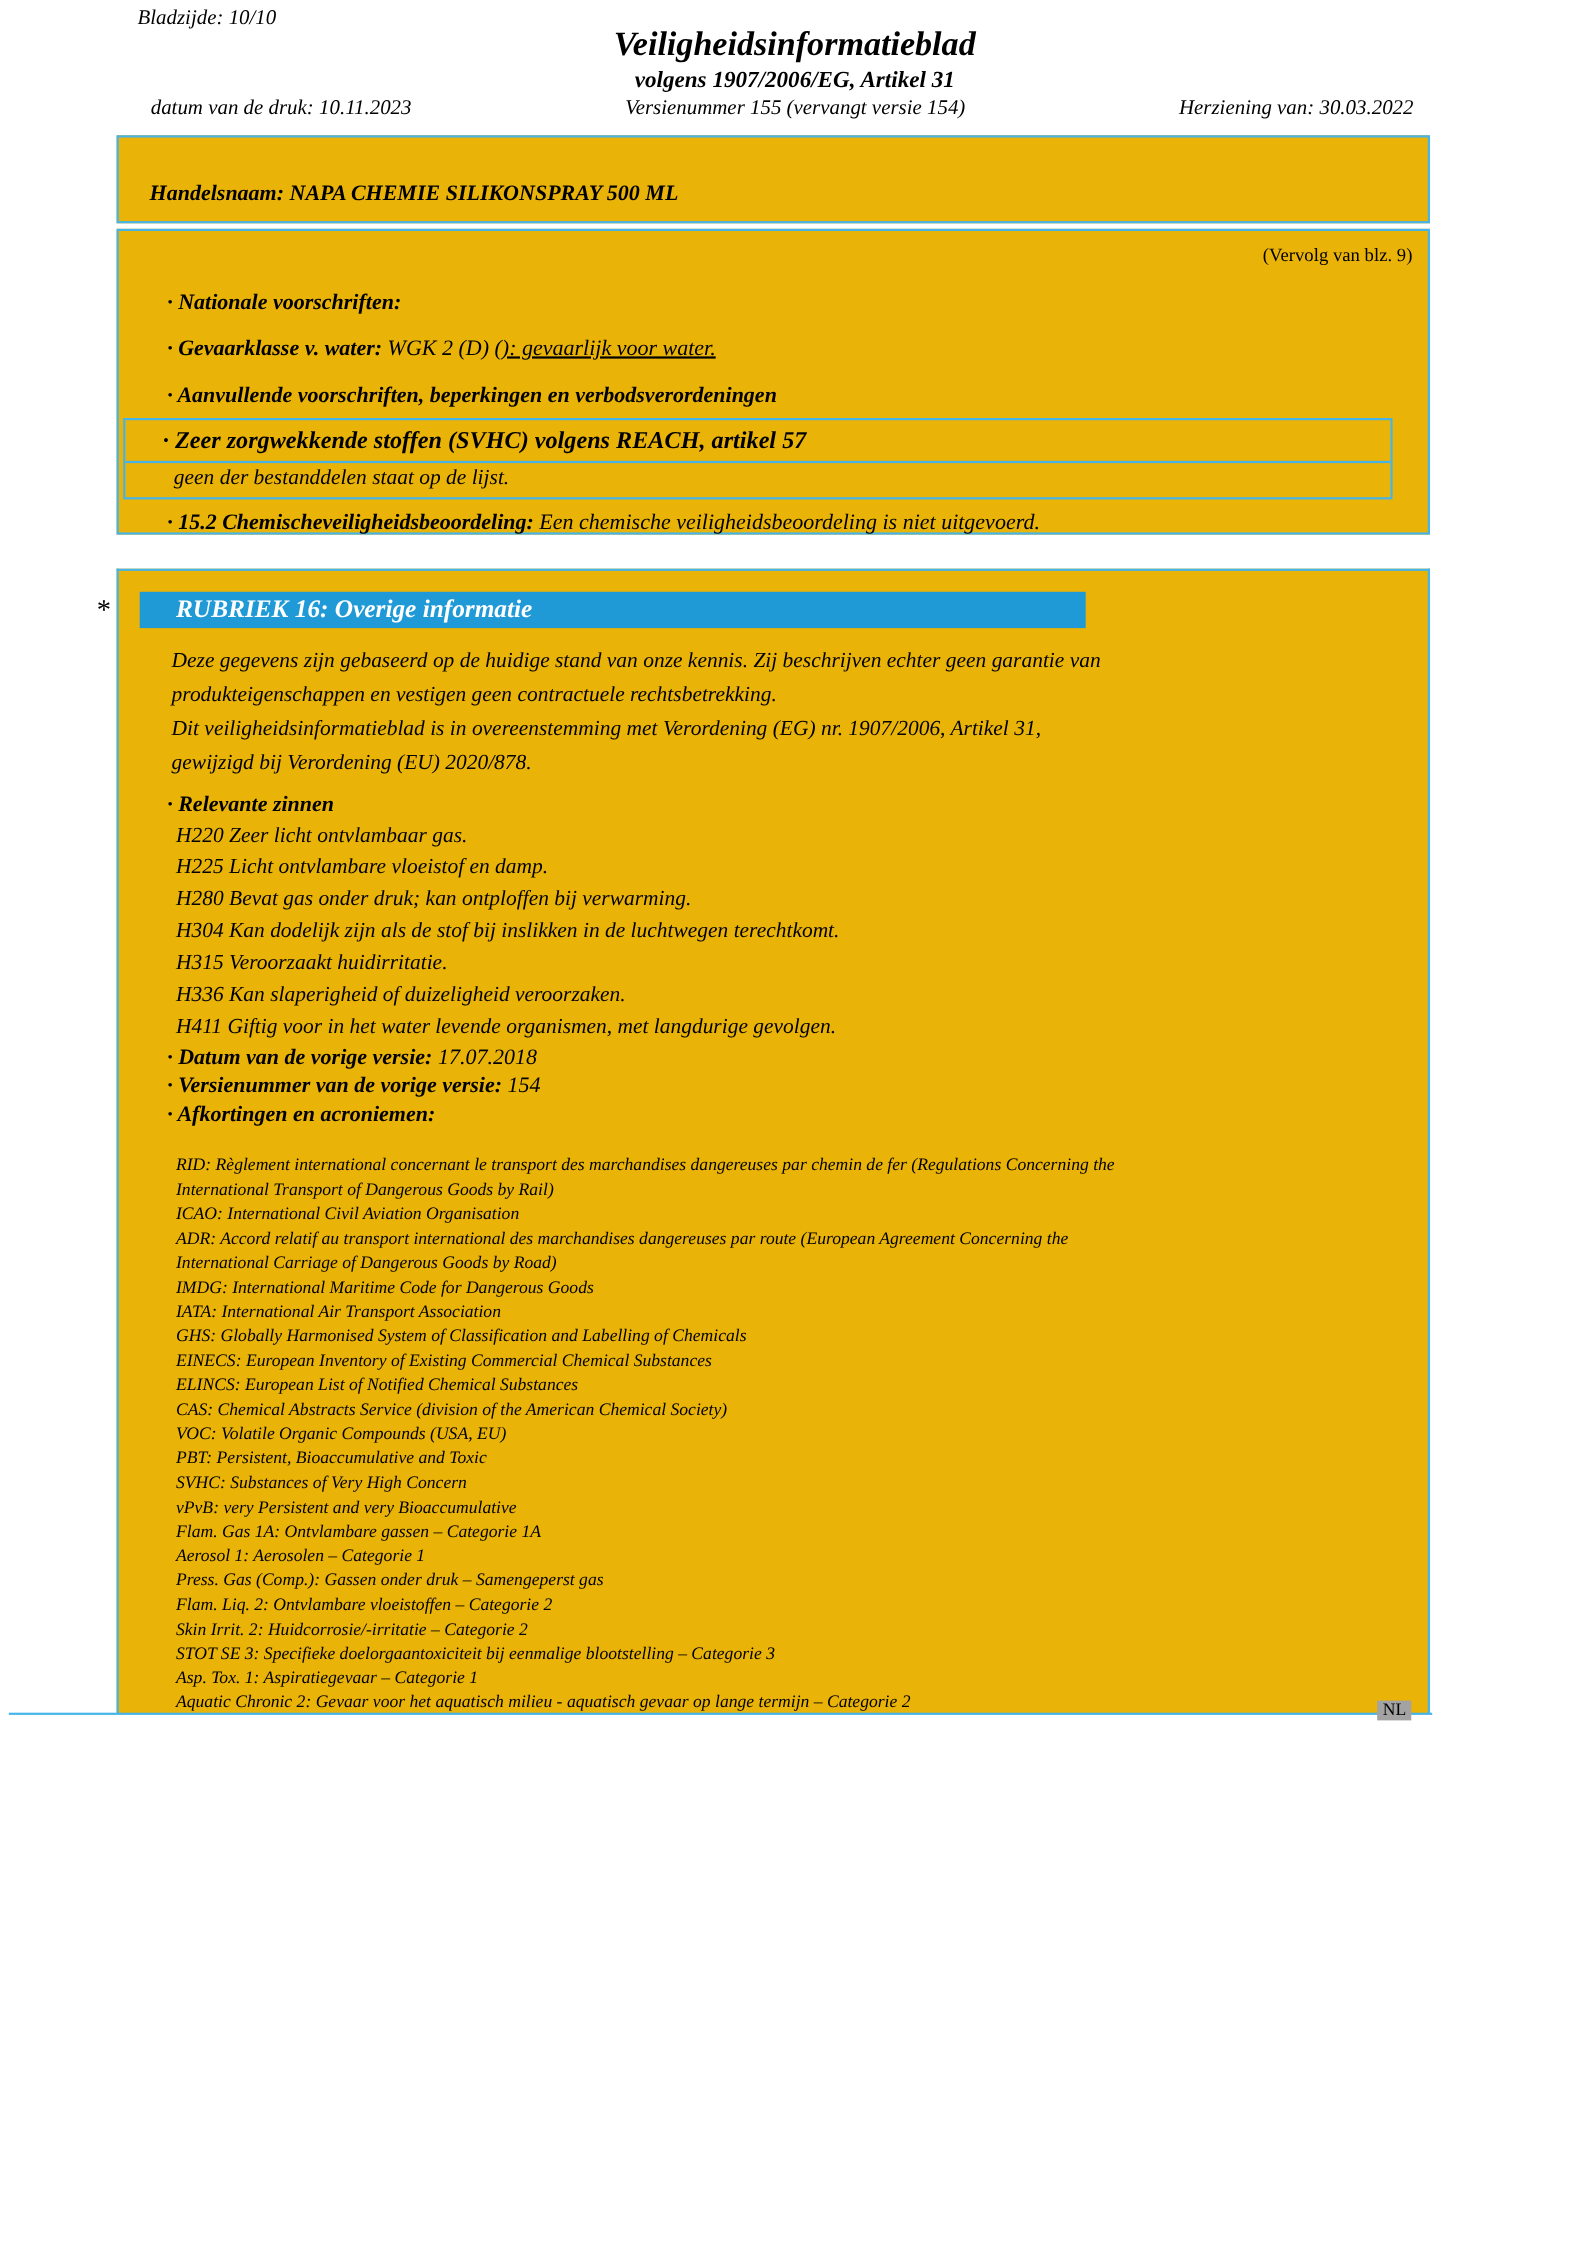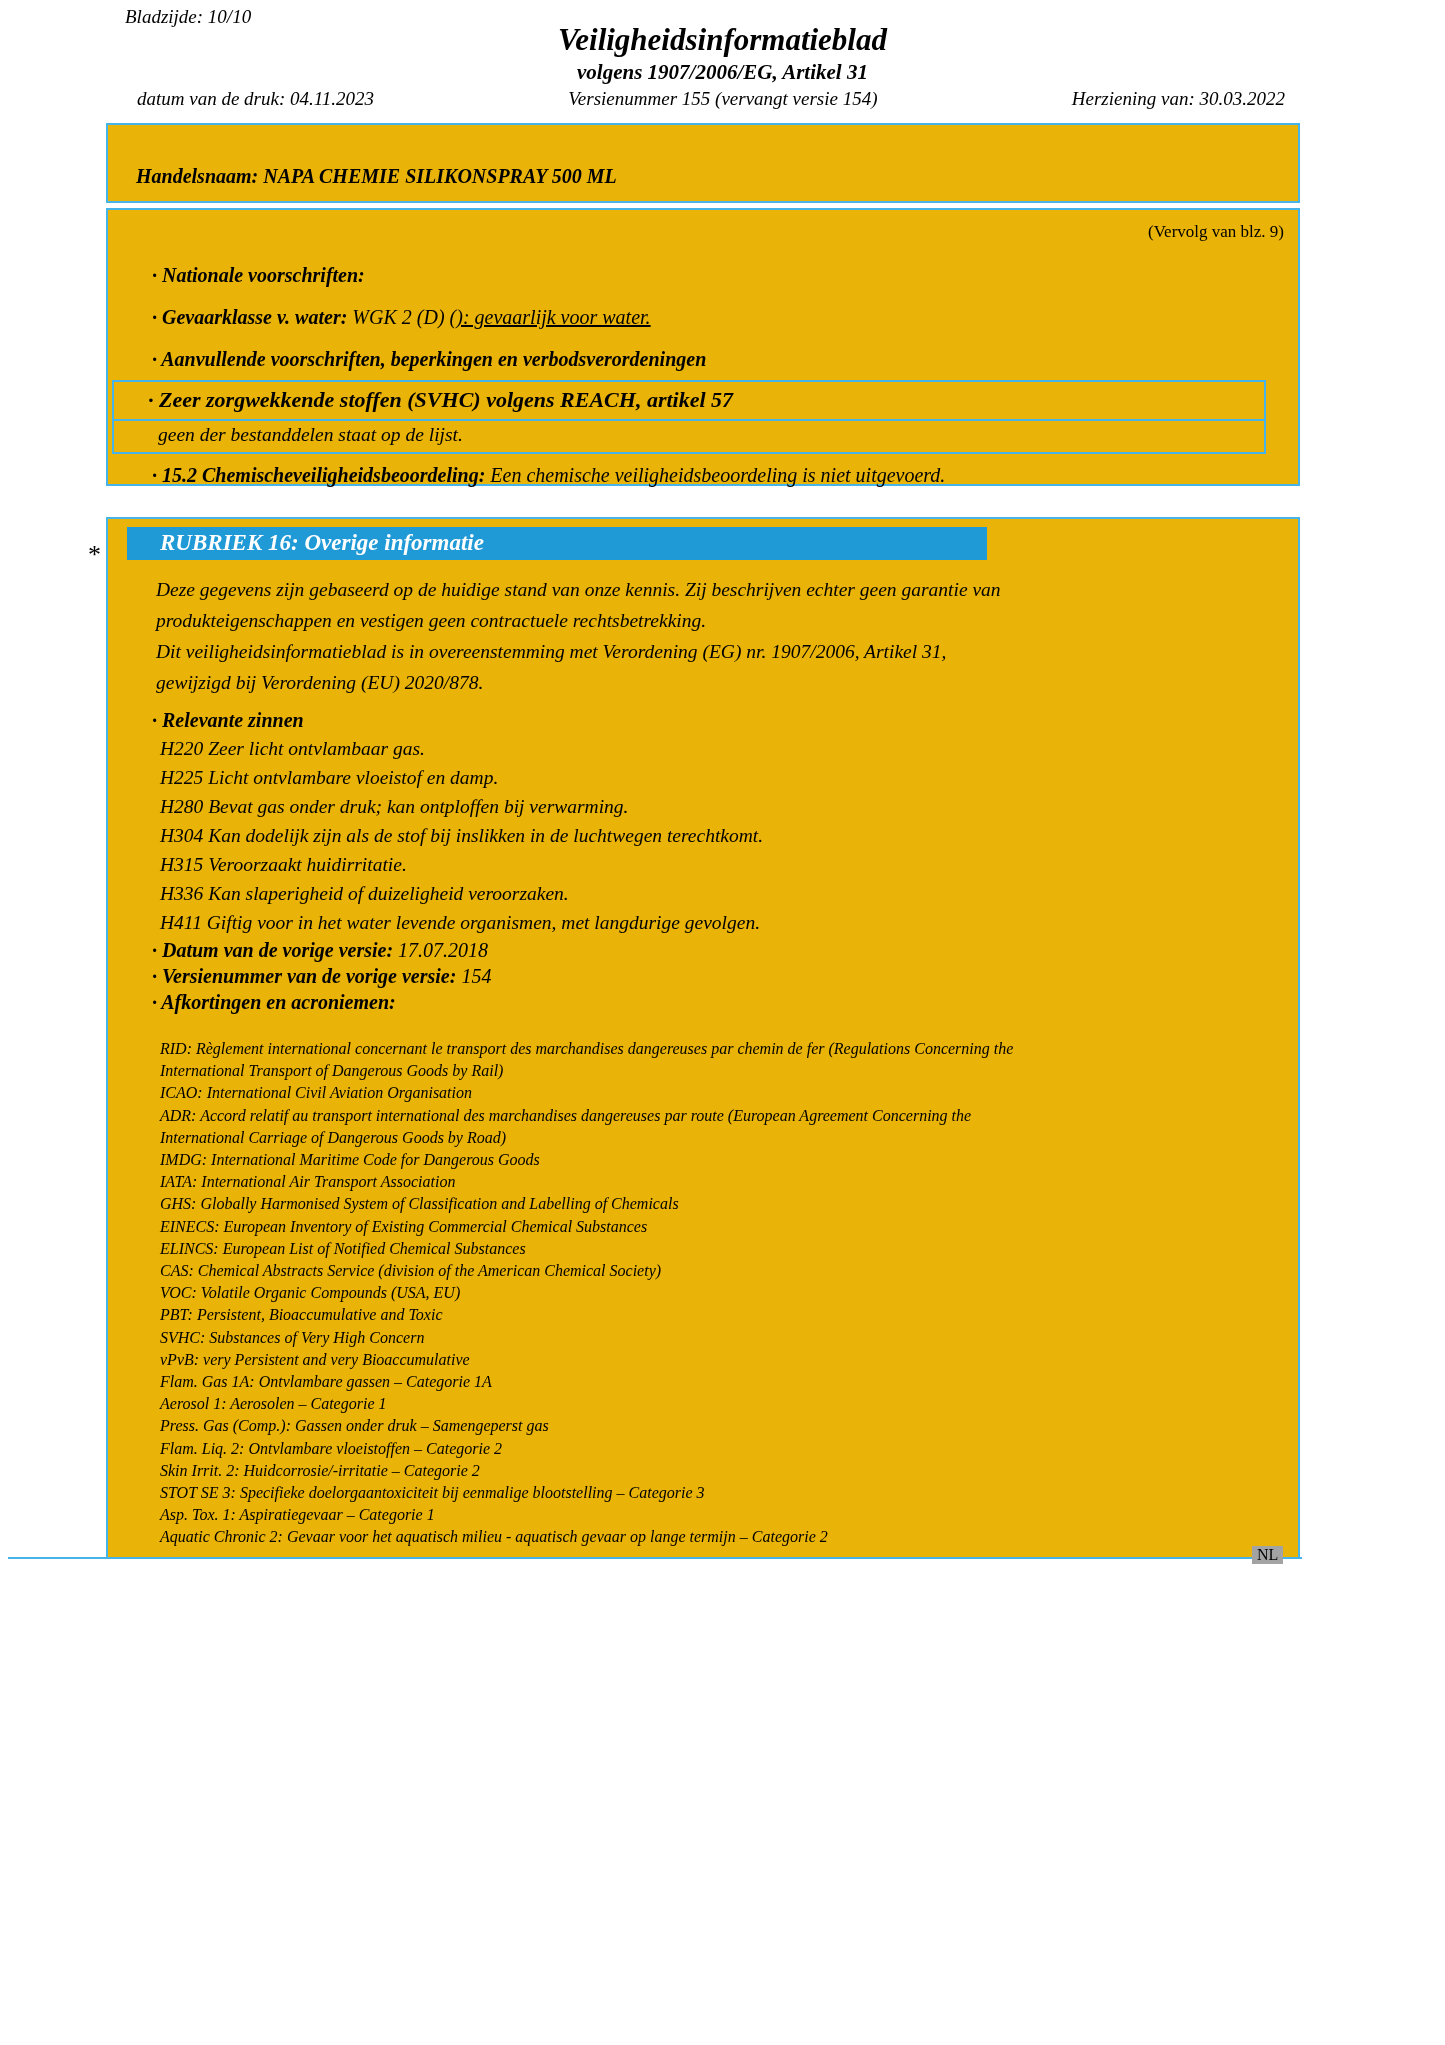--- a/index.html
+++ b/index.html
@@ -31,21 +31,21 @@
   .l-national{margin-top:52px;}
   .l-water{margin-top:16px;}
   .l-additional{margin-top:16px;}
   .inner-box{margin:8px 0 0 4px;width:1154px;border:2px solid var(--border);}
   .inner-top{font-size:22px;font-weight:bold;padding:5px 0 6px 34px;border-radius:10px;}
   .inner-bottom{font-size:19.5px;border-top:2px solid var(--border);padding:3px 0 6px 44px;}
   .l-assessment{margin-top:8px;}
   .star-marker{position:absolute;left:88px;top:540px;font-size:26px;font-style:normal;}
   .s16-box{top:517px;height:1041px;border-bottom:none;overflow:hidden;}
   .sec-header{
-    margin:8px 0 0 19px;width:860px;height:33px;line-height:32px;
+    margin:19px 0 0 19px;width:860px;height:33px;line-height:32px;
     background:var(--header-bg);color:var(--header-text);
     font-size:23px;font-weight:bold;padding-left:33px;
   }
   .intro{margin:14px 0 0 48px;font-size:19.5px;line-height:31px;}
   .l-relevant{margin:9px 0 0 44px;font-size:20px;line-height:27px;font-family:Liberation Serif, serif;}
   .h-list{margin-left:52px;font-size:19.5px;line-height:29px;}
   .kv-block{margin-left:44px;font-size:20px;line-height:26px;}
   .abbr-list{margin-left:52px;font-size:16px;line-height:22.2px;margin-top:23px;}
   .l-changed{margin:3px 0 0 40px;font-size:20px;line-height:26px;}
   .bottom-rule{position:absolute;left:8px;top:1557px;width:1294px;height:2px;background:var(--border);}
@@ -54,21 +54,21 @@
 </head>
 <body>
 
 <div class="page">
 
   <div class="page-label">Bladzijde: 10/10</div>
   <div class="doc-title">Veiligheidsinformatieblad</div>
   <div class="doc-subtitle">volgens 1907/2006/EG, Artikel 31</div>
 
   <div class="meta-row">
-    <span>datum van de druk: 04.11.2023</span>
+    <span>datum van de druk: 10.11.2023</span>
     <span>Versienummer 155 (vervangt versie 154)</span>
     <span>Herziening van: 30.03.2022</span>
   </div>
 
   <div class="box trade-box">
     <div class="trade-text">Handelsnaam: NAPA CHEMIE SILIKONSPRAY 500 ML</div>
   </div>
 
   <div class="box s15-box">
     <div class="continuation">(Vervolg van blz. 9)</div>

